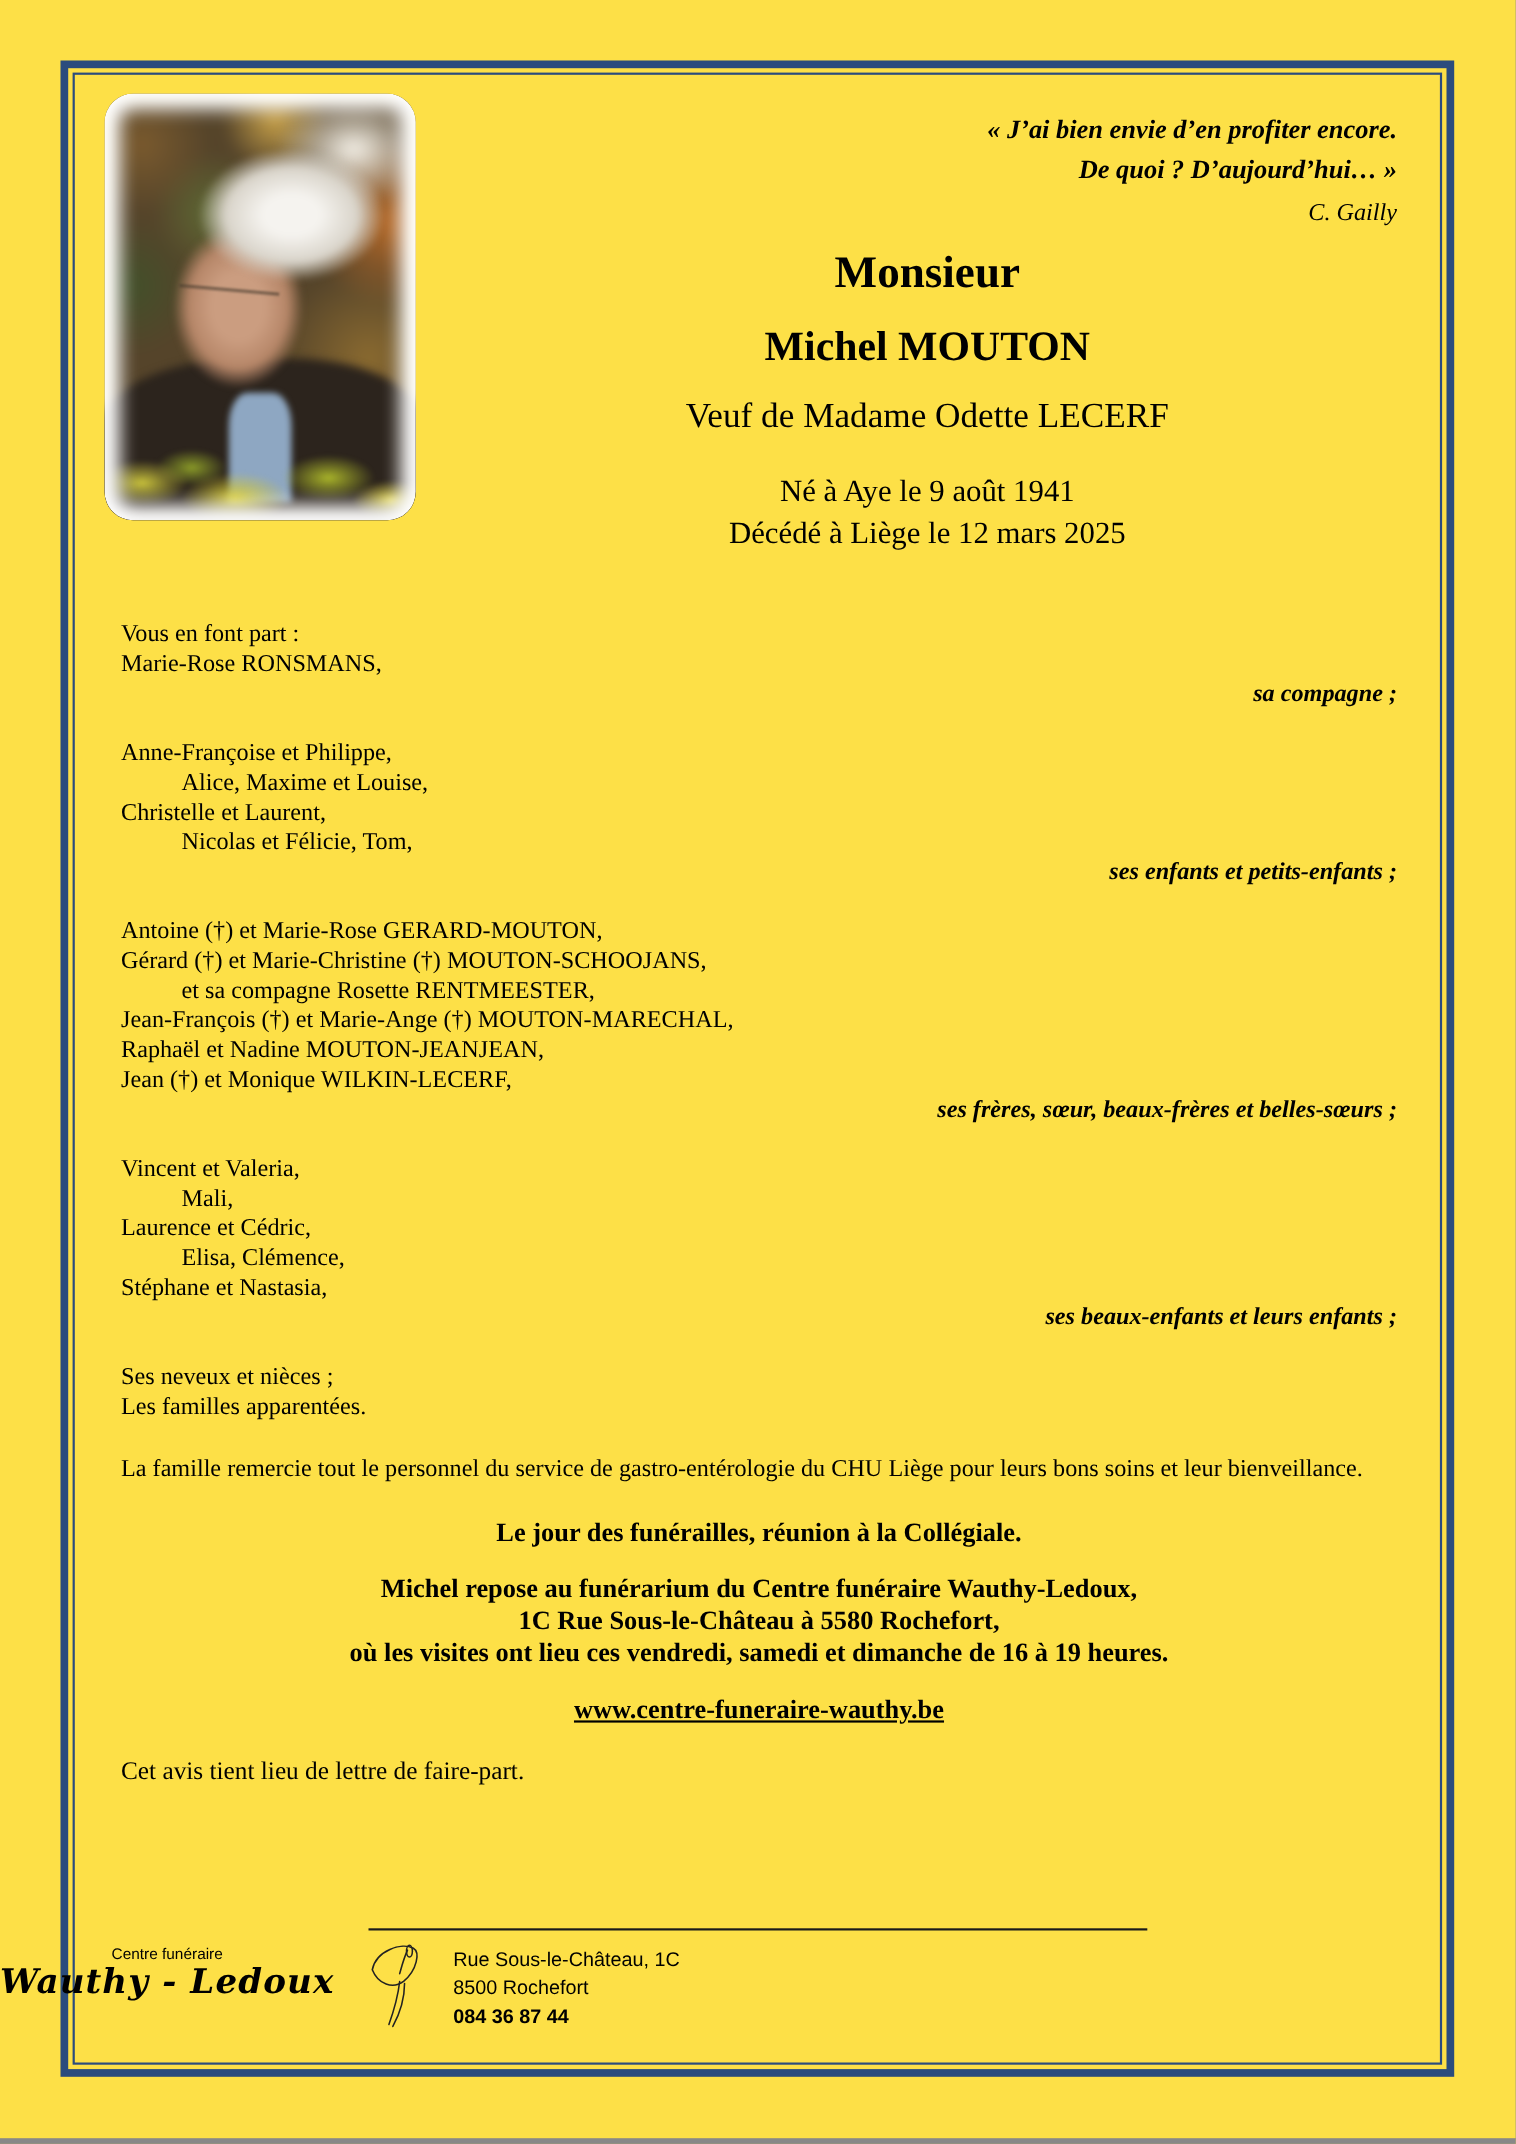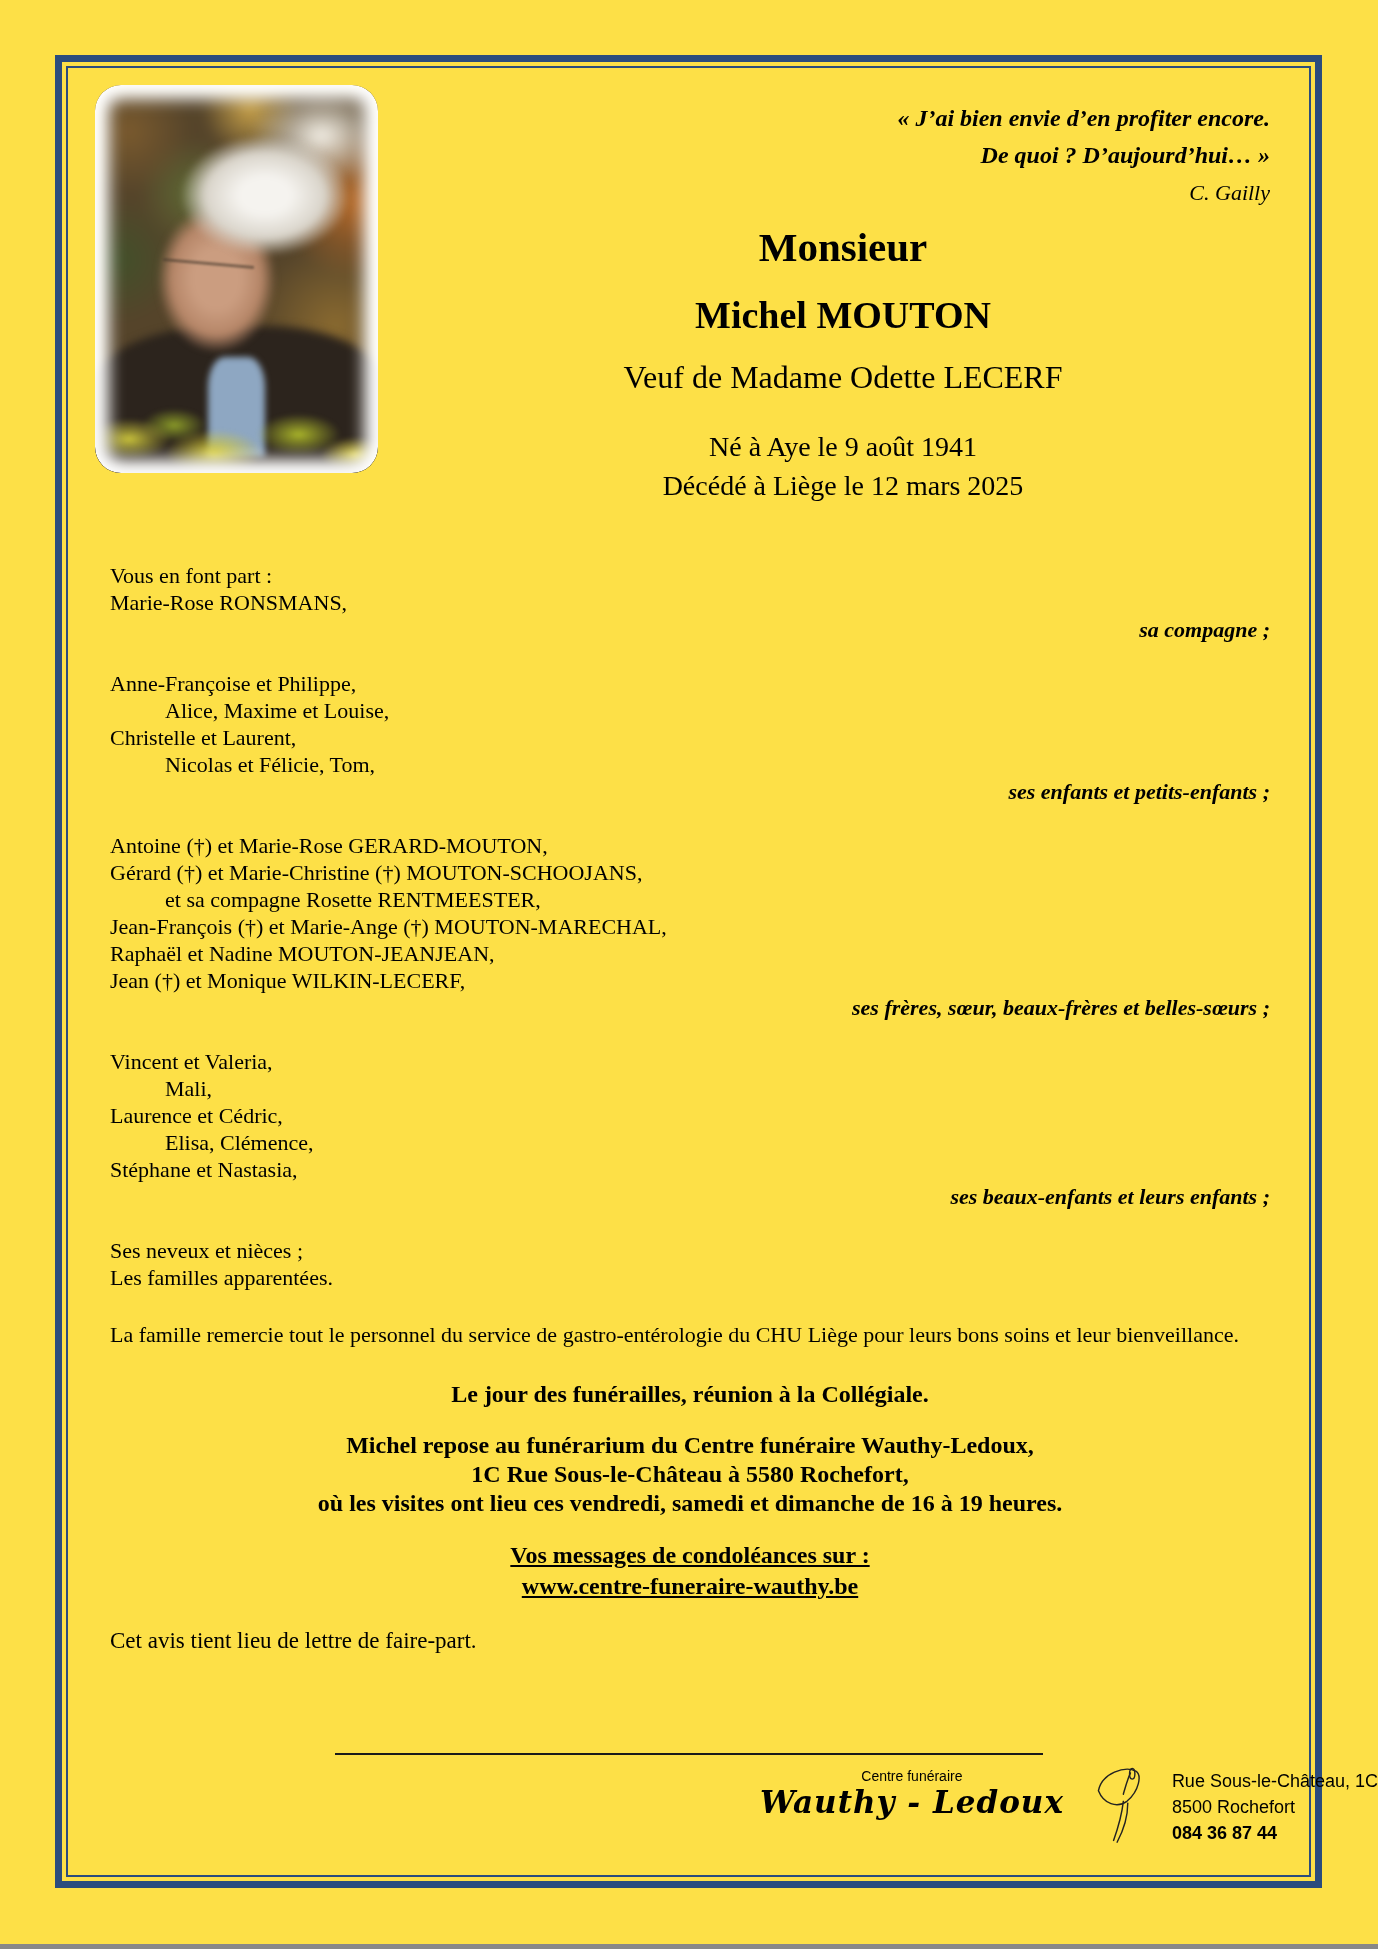--- a/index.html
+++ b/index.html
@@ -49,21 +49,21 @@
   .name-line.indent{padding-left:55px;}
   .role-label{text-align:right;font-weight:bold;font-style:italic;}
   .thanks{margin:16px 0 28px 0;font-size:22px;line-height:34px;}
   .cer-par{text-align:center;font-weight:bold;font-size:24px;line-height:29px;margin-bottom:22px;}
   .condolences{text-align:center;font-weight:bold;font-size:24px;line-height:31px;margin-top:22px;}
   .condolences .u{text-decoration:underline;}
   .notice{margin-top:25px;font-size:23px;}
   
   .footer{position:absolute;left:0;right:0;top:1753px;}
   .fline{margin:0 auto;width:708px;height:2px;background:#1a1a1a;}
-  .frow{display:flex;justify-content:flex-end;align-items:flex-start;gap:26px;margin-top:9px;}
+  .frow{display:flex;justify-content:flex-start;align-items:flex-start;gap:26px;margin-top:9px;}
   .brand{text-align:center;padding-top:4px;}
   .b-top{font-family:"Liberation Sans",sans-serif;font-size:14px;}
   .b-name{font-family:"DejaVu Serif",serif;font-size:31px;font-weight:bold;font-style:italic;letter-spacing:1px;}
   .lily{width:56px;height:80px;flex:0 0 auto;}
   .addr{font-family:"Liberation Sans",sans-serif;font-size:18px;line-height:26px;padding-top:4px;}
   .addr .bold{font-weight:bold;}
 </style>
 </head>
 <body>
 
@@ -140,21 +140,20 @@
         <div class="cer-par">
           <div>Le jour des funérailles, réunion à la Collégiale.</div>
         </div>
         <div class="cer-par">
           <div>Michel repose au funérarium du Centre funéraire Wauthy-Ledoux,</div>
           <div>1C Rue Sous-le-Château à 5580 Rochefort,</div>
           <div>où les visites ont lieu ces vendredi, samedi et dimanche de 16 à 19 heures.</div>
         </div>
       </div>
     <div class="condolences">
-      <div class="u">Vos messages de condoléances sur :</div>
       <div class="u">www.centre-funeraire-wauthy.be</div>
     </div>
     <div class="notice">Cet avis tient lieu de lettre de faire-part.</div>
   </div>
 
   <div class="footer">
     <div class="fline"></div>
     <div class="frow">
       <div class="brand">
         <div class="b-top">Centre funéraire</div>

